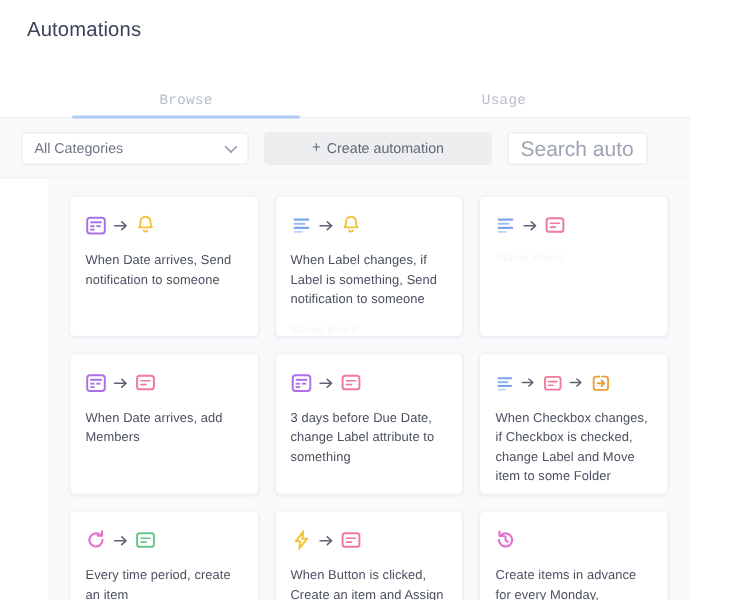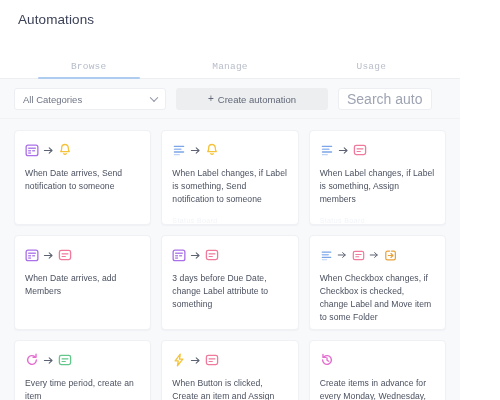--- a/index.html
+++ b/index.html
@@ -62,21 +62,21 @@
     flex:1; height:22px; background:#fff; border:1px solid #eceef2; border-radius:3px;
     display:flex; align-items:center; padding:0 8px;
   }
   .search-input {
     border:none; outline:none; width:100%; font-size:14px; color:#6f7585;
     background:transparent; font-family:"Liberation Sans", sans-serif;
   }
   .search-input::placeholder { color:#9ea4b2; }
 
   
-  .grid-scroll { flex:1; background:#f8f9fb; overflow:hidden; padding: 11px 14px 0 14px; }
+  .grid-scroll { flex:1; background:#f8f9fb; overflow:hidden; padding: 11px 14px 0 14px; margin-left: 32px; }
   .grid {
     display:grid; grid-template-columns: repeat(3, 1fr);
     column-gap:10px; row-gap:10px;
   }
   .card {
     background:#fff; border:1px solid #f0f1f4; border-radius:4px;
     padding: 11px 10px 10px 10px; height:95px; overflow:hidden;
     box-shadow: 0 1px 1.5px rgba(30,40,70,.035);
     cursor:pointer;
   }
@@ -94,21 +94,20 @@
 </style>
 </head>
 <body>
 
 <div class="app">
 
   <div class="header">
     <div class="page-title">Automations</div>
     <div class="tabs">
       <button class="tab active">Browse</button>
-      <button class="tab">Manage</button>
       <button class="tab">Usage</button>
     </div>
   </div>
 
   <div class="toolbar">
     <div class="select-wrap">
       <span class="val">All Categories</span>
       <span class="chev"></span>
     </div>
     <button class="create-btn">
@@ -192,21 +191,20 @@
               </svg>
             </span>
           <span>
               <svg width="14" height="14" viewBox="0 0 16 16">
                 <rect x="1.6" y="2.8" width="12.8" height="10.4" rx="2" fill="none" stroke="#f07a9b" stroke-width="1.5"></rect>
                 <rect x="4" y="6" width="8" height="1.3" rx=".6" fill="#f07a9b"></rect>
                 <rect x="4" y="9" width="5" height="1.3" rx=".6" fill="#f07a9b"></rect>
               </svg>
             </span>
         </div>
-        <div class="card-text">When Label changes, if Label is something, Assign members</div>
         <div class="ghost g2">Status Board</div>
       </div>
 
       <div class="card">
         <div class="icon-row">
           <span>
               <svg width="14" height="14" viewBox="0 0 16 16">
                 <rect x="1.3" y="2.4" width="13.4" height="12" rx="2.2" fill="none" stroke="#a970e8" stroke-width="1.5"></rect>
                 <rect x="3.6" y="5.2" width="8.8" height="1.5" fill="#a970e8"></rect>
                 <rect x="3.6" y="8.2" width="3.3" height="1.4" fill="#a970e8"></rect>

